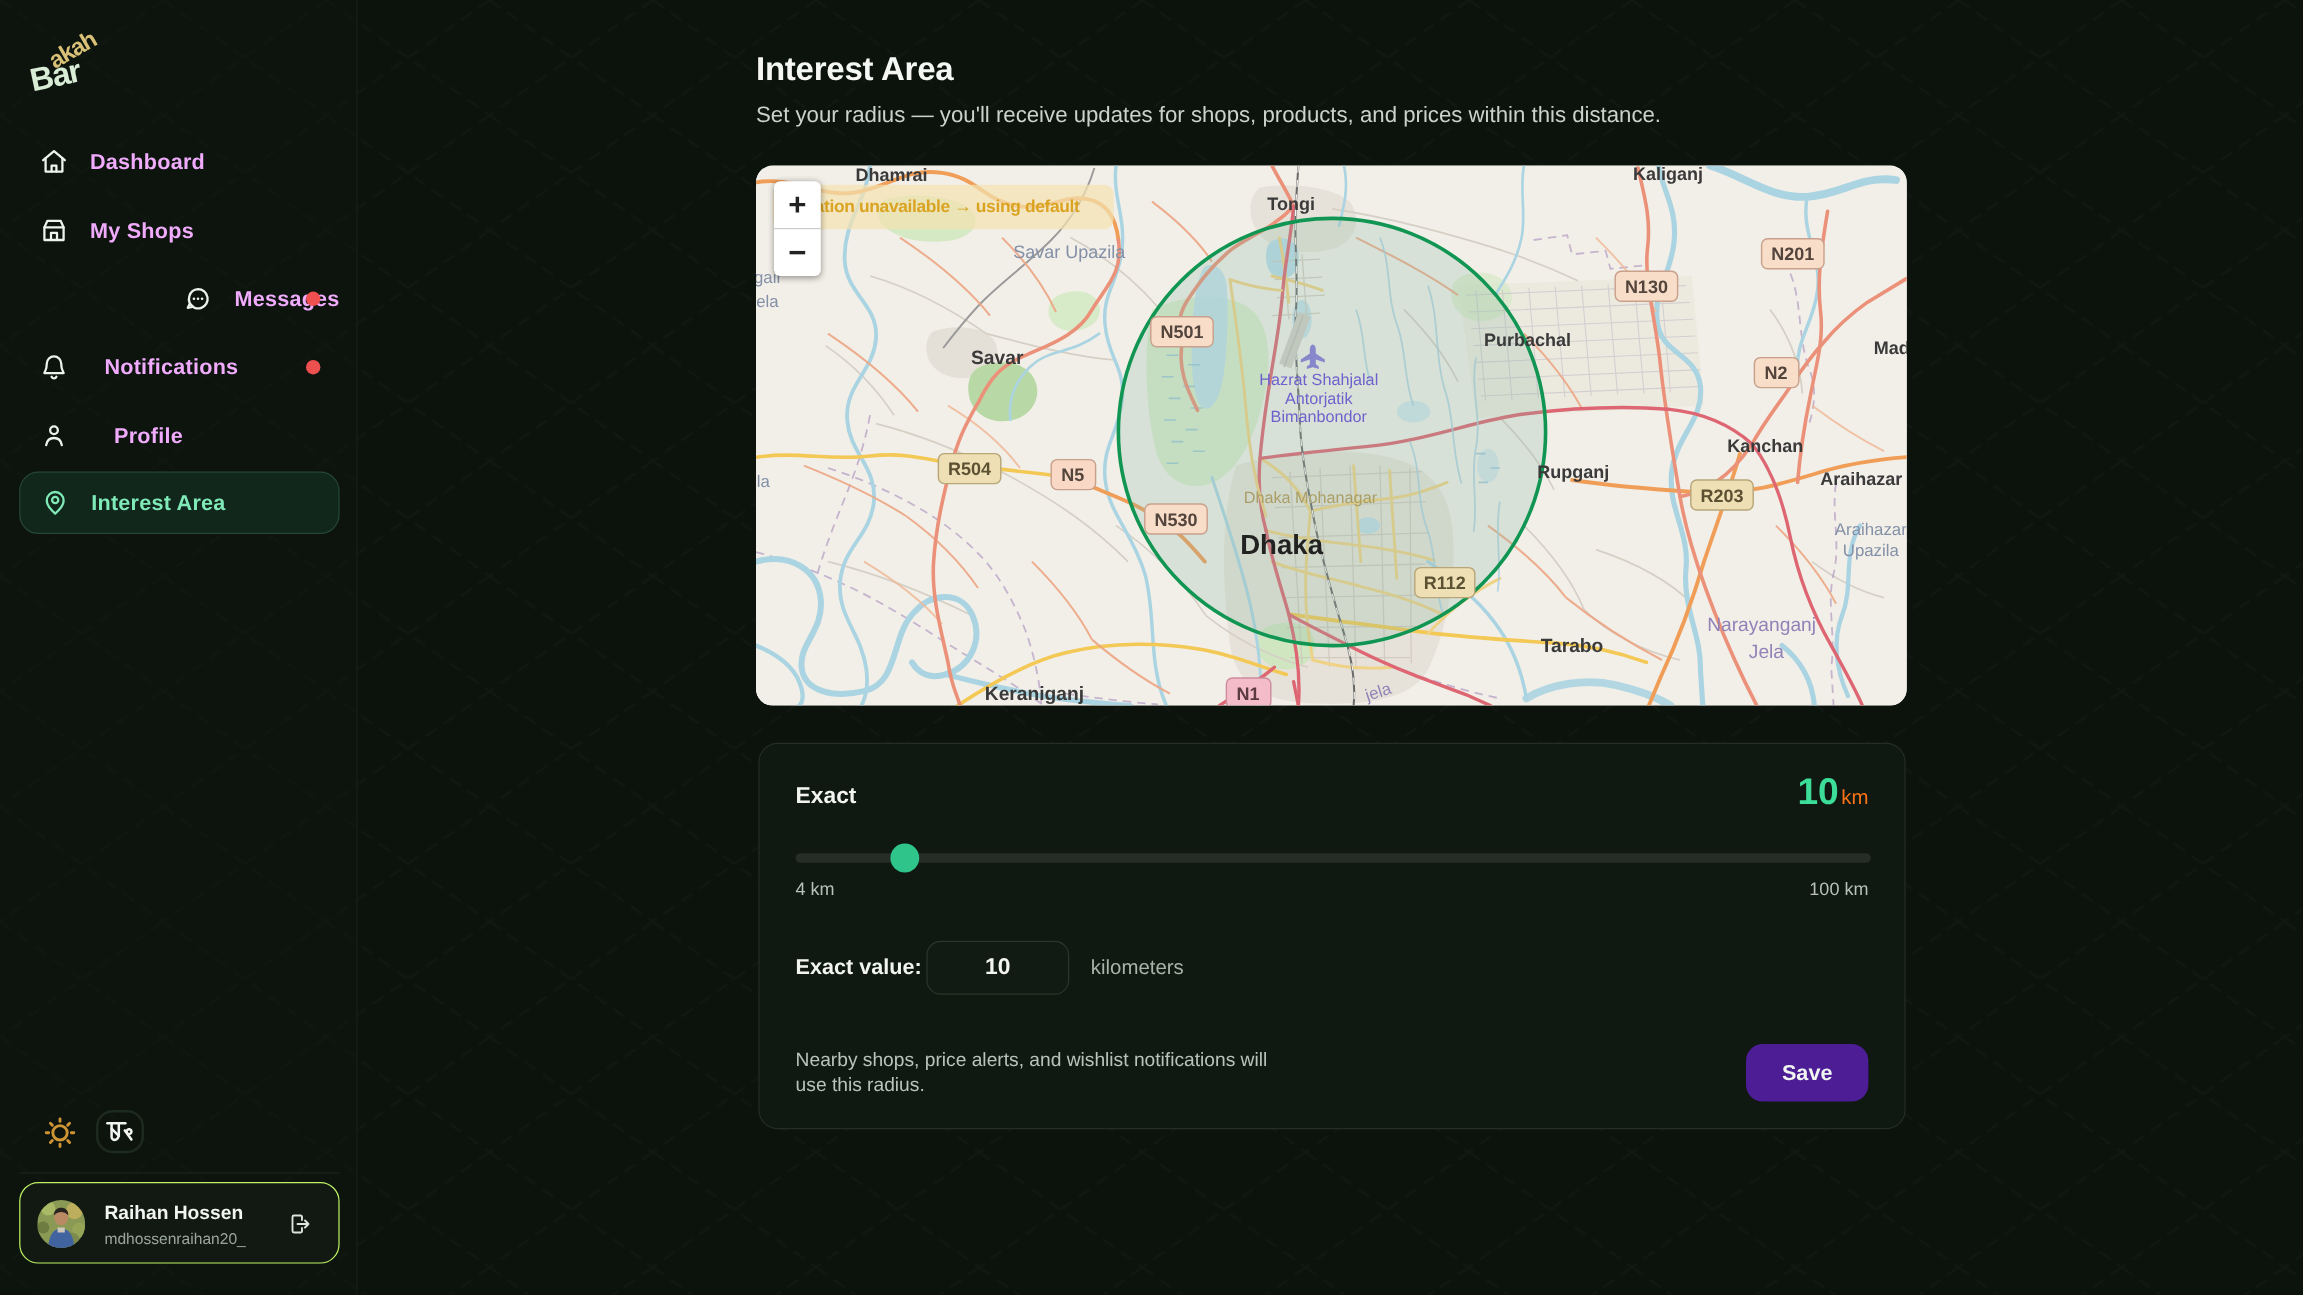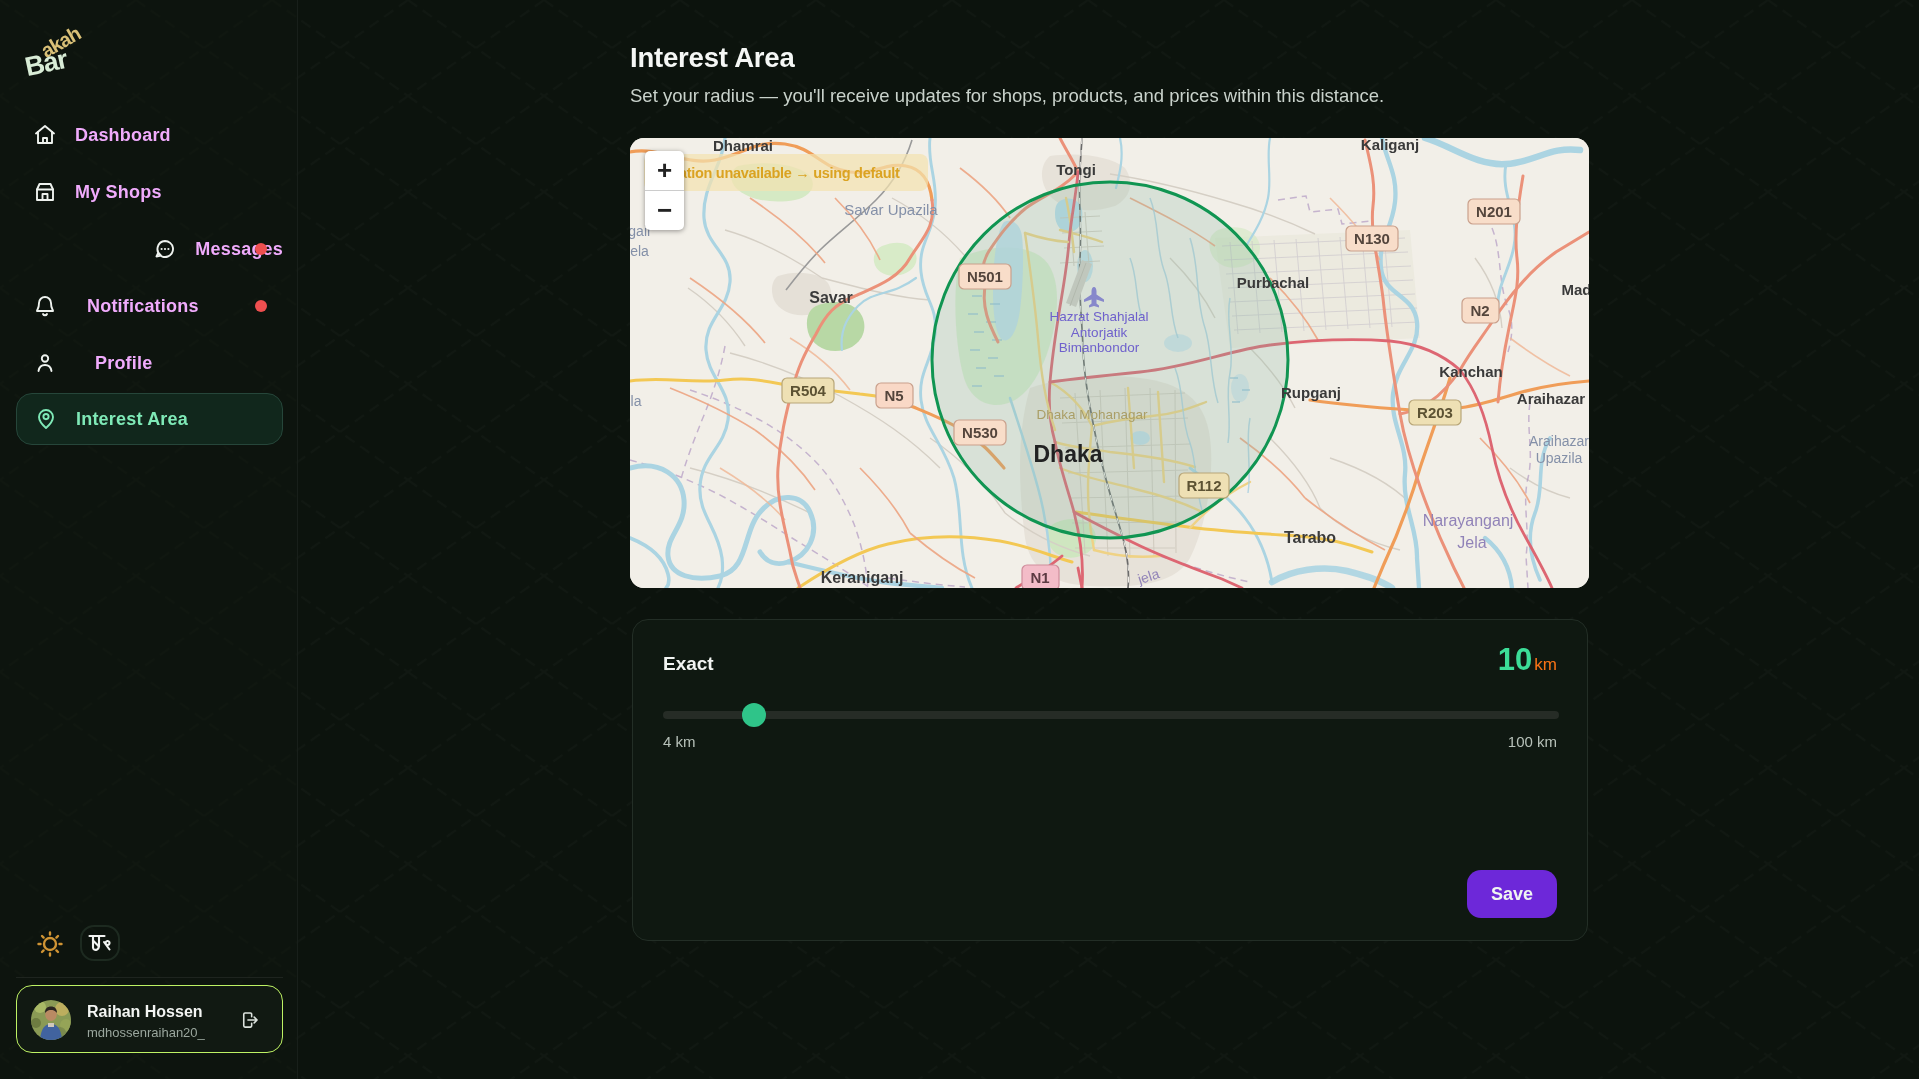--- a/index.html
+++ b/index.html
@@ -50,21 +50,21 @@
 .c-val span { font-size:17px; color:#f97316; margin-left:2px; }
 .slider { position:absolute; left:30px; top:91px; width:896px; height:8px; border-radius:4px; background:#262c26; }
 .slider .thumb { position:absolute; left:79px; top:-8px; width:24px; height:24px; border-radius:50%; background:#2fc489; }
 .s-min { position:absolute; left:30px; top:113px; font-size:15px; color:#b7c1b9; }
 .s-max { position:absolute; right:30px; top:113px; font-size:15px; color:#b7c1b9; }
 .c-exact { position:absolute; left:30px; top:164px; width:896px; height:46px; }
 .c-exact .lbl { position:absolute; left:0; top:12px; font-size:18px; font-weight:bold; color:#f2f4f2; }
 .c-exact .inp { position:absolute; left:109px; top:0px; width:119px; height:45px; background:#121b13; border:1px solid #2b362d; border-radius:12px; color:#f2f4f2; font-size:19px; font-weight:bold; text-align:center; line-height:44px; }
 .c-exact .unit { position:absolute; left:246px; top:13px; font-size:17px; color:#a8b3aa; }
 .c-note { position:absolute; left:30px; top:253px; width:420px; font-size:16px; color:#b9c3bc; line-height:21px; }
-.save { position:absolute; right:30px; top:250px; width:90px; height:48px; background:#6d28d9; border-radius:14px; color:#f0f5f1; font-size:18px; font-weight:bold; display:flex; align-items:center; justify-content:center; }
+.save { position:absolute; right:30px; top:250px; width:102px; height:48px; background:#4c1d95; border-radius:14px; color:#f0f5f1; font-size:18px; font-weight:bold; display:flex; align-items:center; justify-content:center; }
 </style>
 </head>
 <body>
 <svg width="1919" height="1079" style="position:absolute;left:0;top:0;">
     <defs>
       <pattern id="hx" width="136" height="96" patternUnits="userSpaceOnUse">
         <path d="M0 0 L136 96 M136 0 L0 96" stroke="rgba(255,255,255,0.02)" stroke-width="2" stroke-dasharray="11 7" fill="none"></path>
       </pattern>
     </defs>
     <rect width="1919" height="1079" fill="url(#hx)"></rect>
@@ -417,14 +417,20 @@
 </div>
 
 <div class="card">
   <div class="c-radius">Exact</div>
   <div class="c-val"><b>10</b><span>km</span></div>
   <div class="slider">
       <div class="thumb"></div>
     </div>
   <div class="s-min">4 km</div>
   <div class="s-max">100 km</div>
+  <div class="c-exact">
+    <div class="lbl">Exact value:</div>
+    <div class="inp">10</div>
+    <div class="unit">kilometers</div>
+  </div>
+  <div class="c-note">Nearby shops, price alerts, and wishlist notifications will use this radius.</div>
   <div class="save">Save</div>
 </div>
 
 </body></html>

